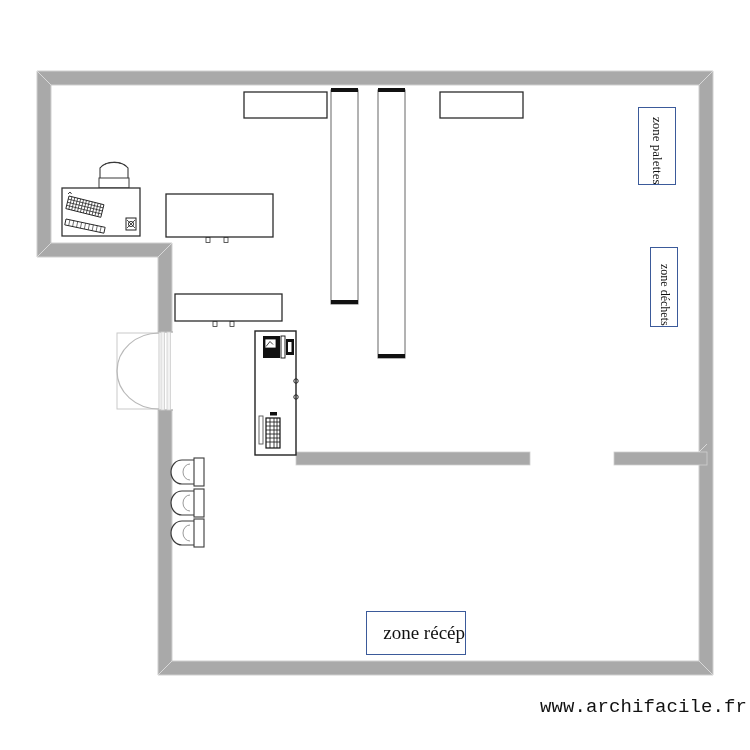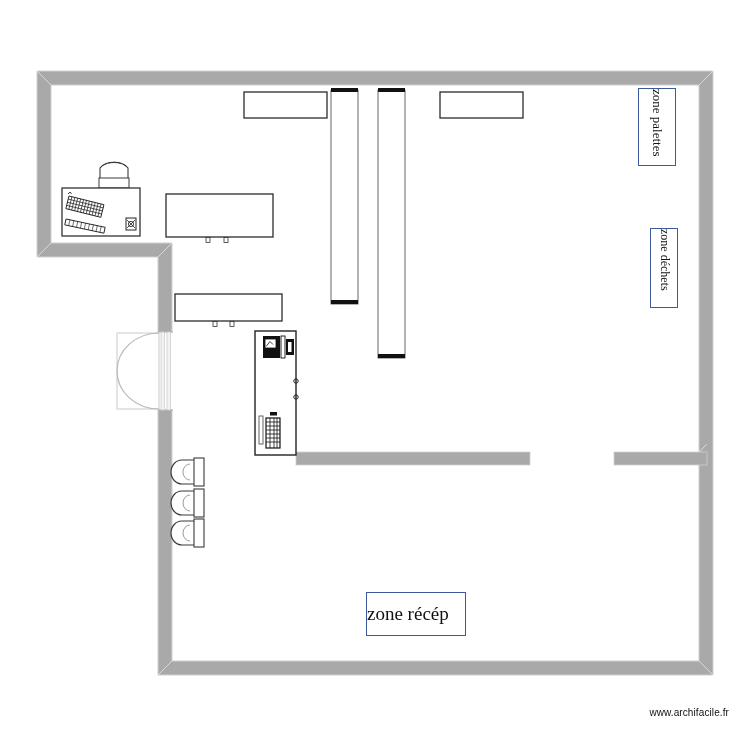--- a/index.html
+++ b/index.html
@@ -9,32 +9,33 @@
     font-family:"Liberation Serif", serif;
     position:relative;overflow:hidden;
   }
   #canvas{position:absolute;left:0;top:0;width:750px;height:750px;}
   .svgwrap{position:absolute;left:0;top:0;}
   .zone-label{
     position:absolute;
     border:1px solid #3b5a9a;
     background:#ffffff;
     box-sizing:border-box;
-    display:flex;align-items:center;justify-content:flex-start;
+    display:flex;align-items:center;justify-content:flex-end;
     color:#111;
     font-family:"Liberation Serif", serif;
+    margin-top:19px;
   }
   .zone-vert{writing-mode:vertical-rl;text-orientation:mixed;}
   #zone-palettes{left:638px;top:88px;width:38px;height:78px;font-size:13px;}
   #zone-dechets{left:650px;top:228px;width:28px;height:80px;font-size:12px;}
   #zone-recep{left:366px;top:592px;width:100px;height:44px;font-size:19px;}
   #watermark{
-    position:absolute;right:21px;bottom:32px;
-    font-family:Liberation Sans, sans-serif;
-    font-size:10px;color:#111;letter-spacing:.1px;
+    position:absolute;right:3px;bottom:32px;
+    font-family:Liberation Mono, monospace;
+    font-size:19px;color:#111;letter-spacing:.1px;
   }
 </style>
 </head>
 <body>
 
 <div id="canvas">
 
   <svg class="svgwrap" width="750" height="750" viewBox="0 0 750 750">
 
     <defs>

